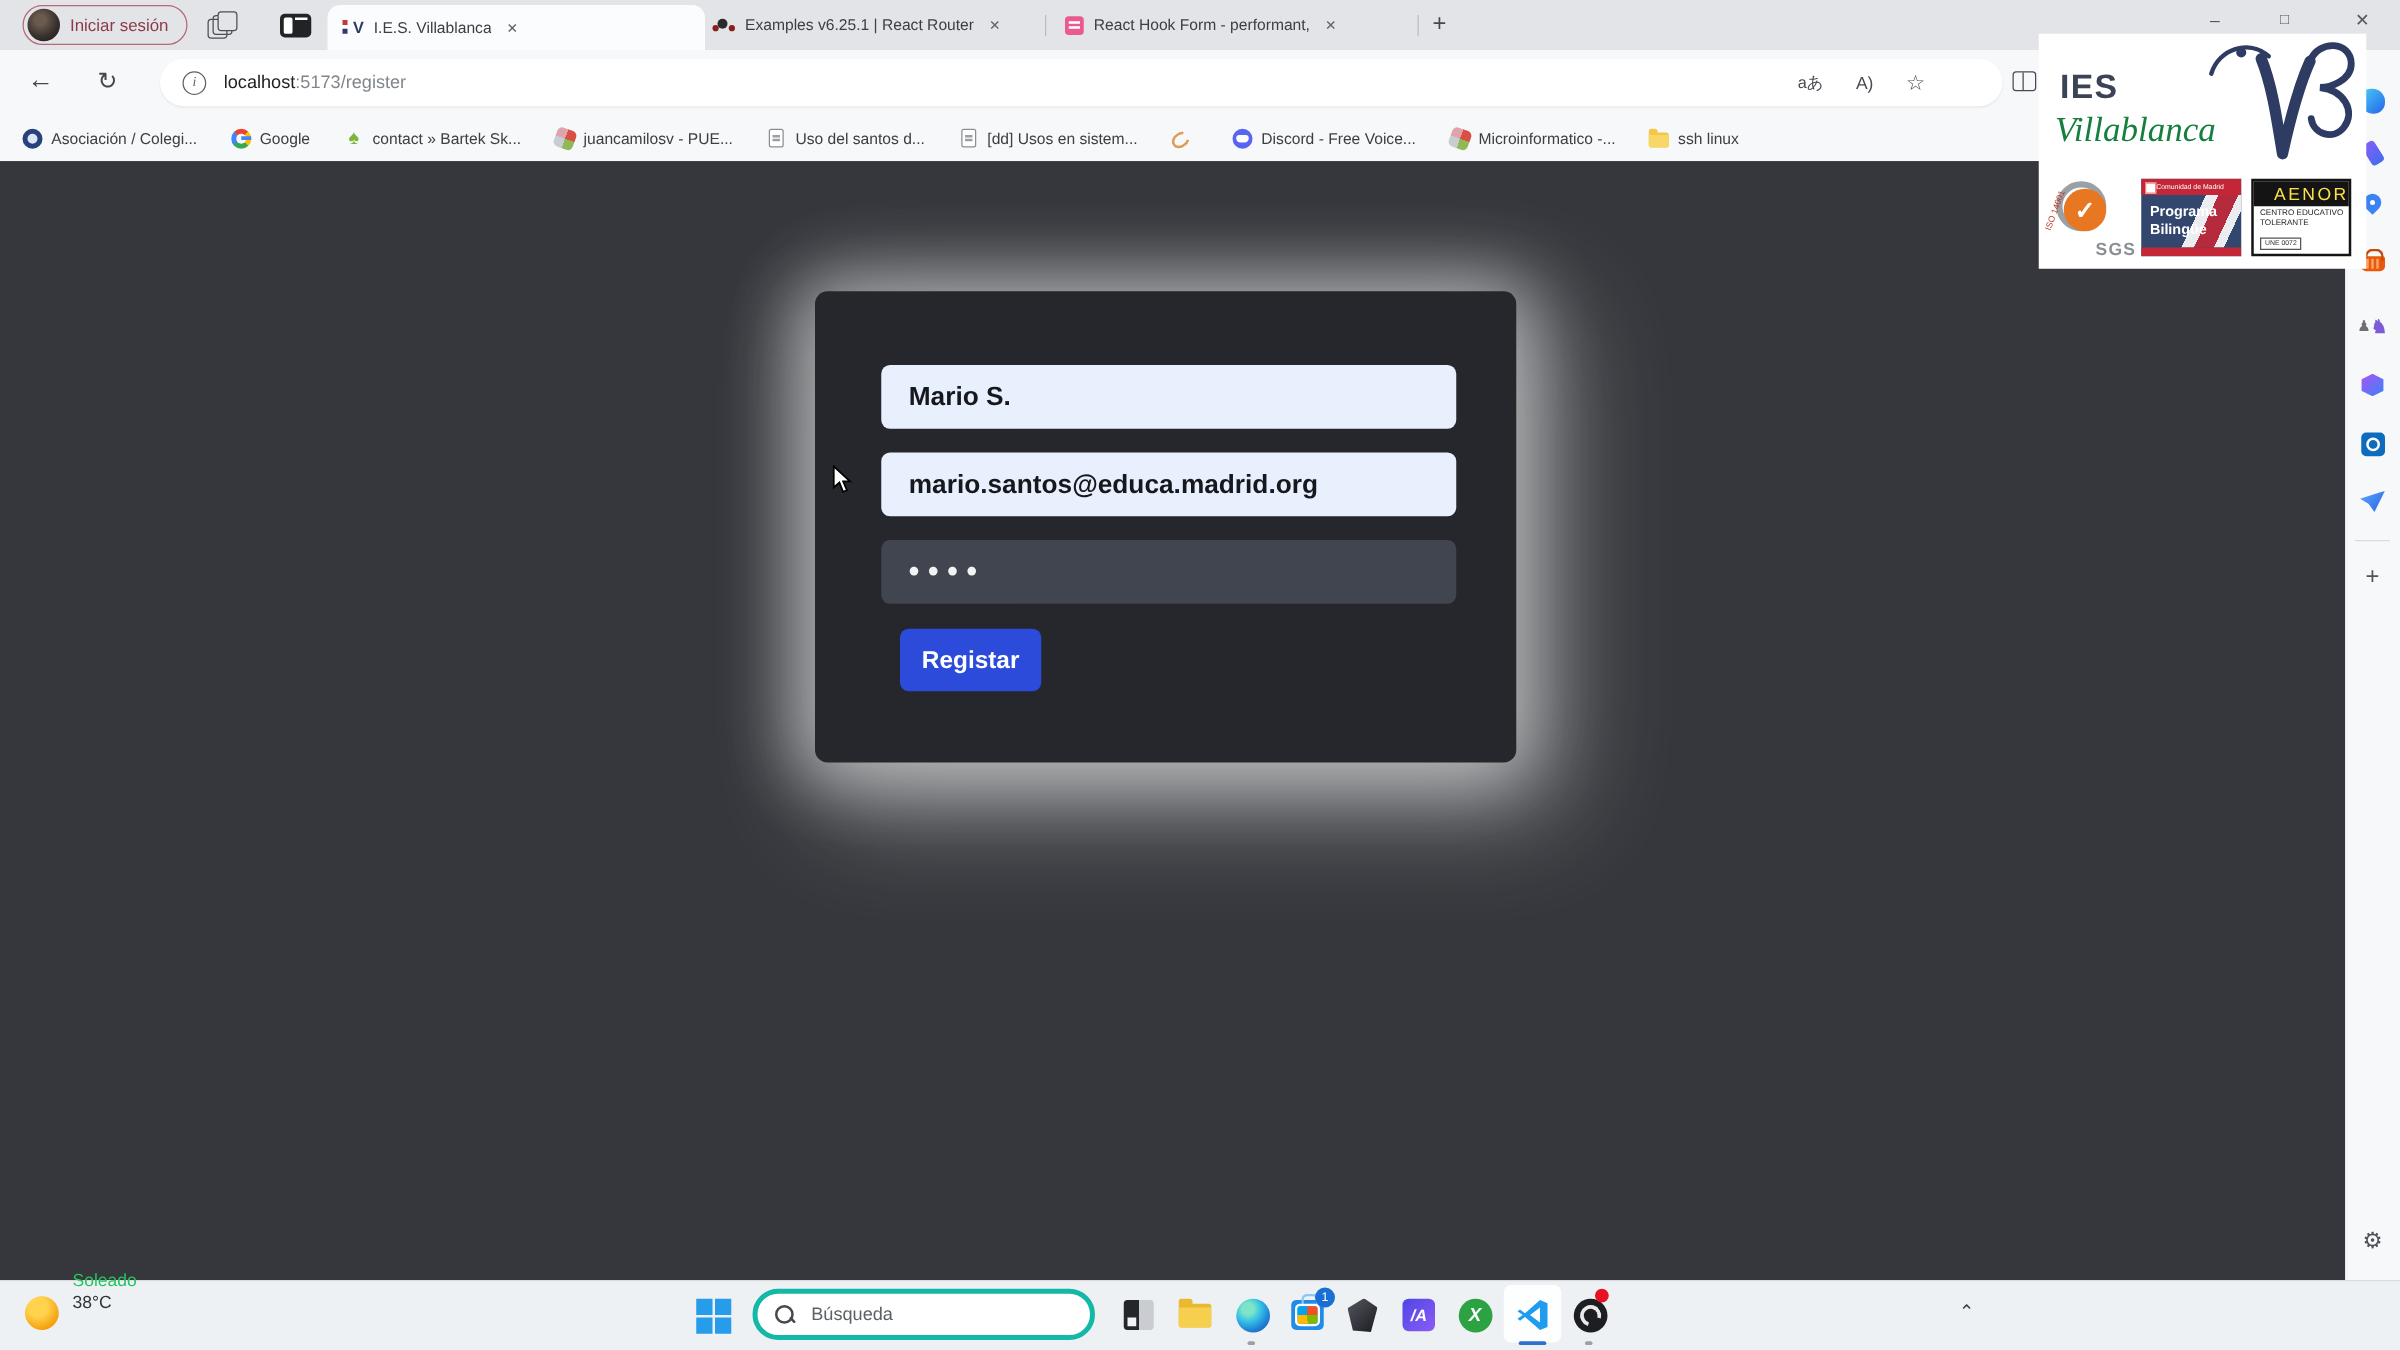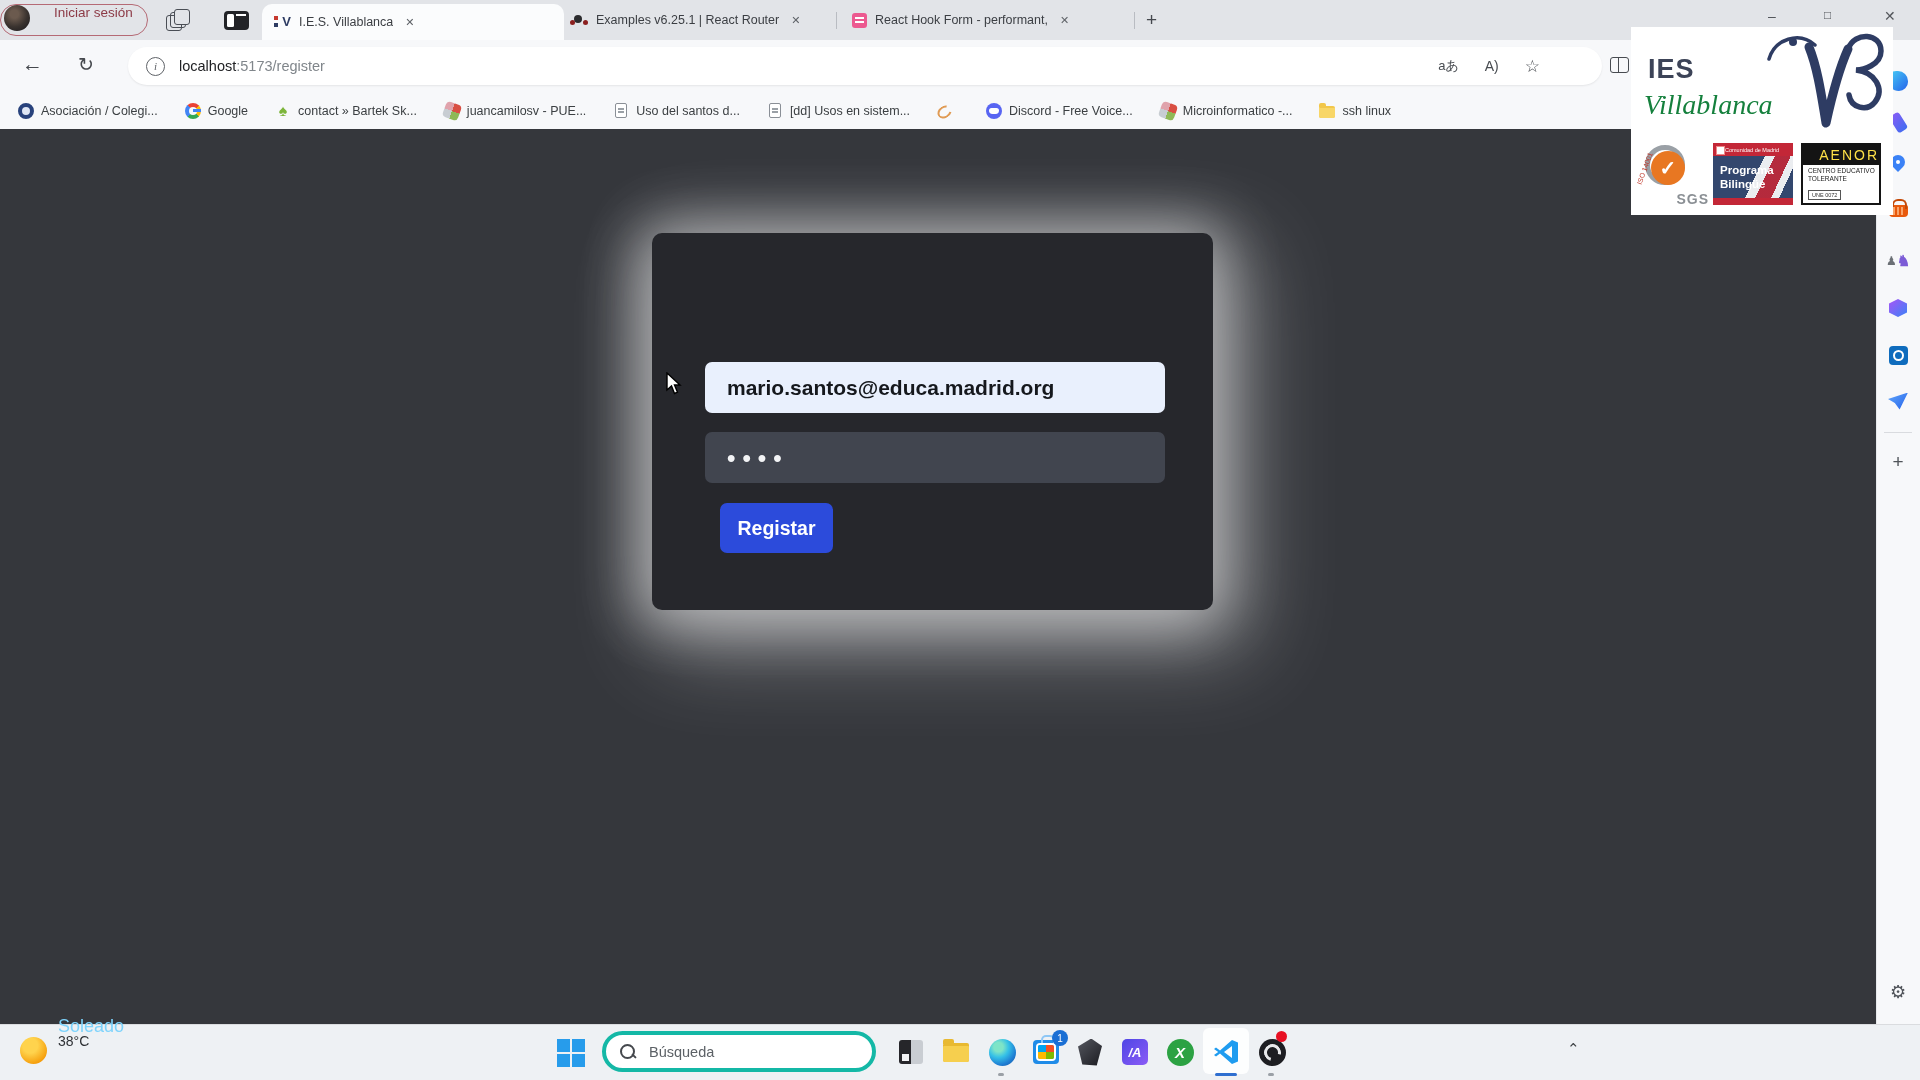--- a/index.html
+++ b/index.html
@@ -2,21 +2,21 @@
 <html><head>
 <meta charset="utf-8">
 <style>
   html,body{margin:0;padding:0;background:#202124;}
   #stage{position:relative;width:1920px;height:1080px;overflow:hidden;
          font-family:"Liberation Sans",sans-serif;background:#35373c;}
   .abs{position:absolute;}
 
   
   #tabbar{left:0;top:0;width:1920px;height:40px;background:#e2e4e8;}
-  #profile-chip{left:0;top:4px;height:30px;display:flex;align-items:flex-start;gap:24px;
+  #profile-chip{left:18px;top:4px;height:30px;display:flex;align-items:center;gap:8px;
     padding:0 14px 0 3px;border:1.5px solid #b56a75;border-radius:17px;cursor:default;}
   #avatar{width:26px;height:26px;border-radius:50%;
     background:radial-gradient(circle at 40% 35%,#6b5a4e 0 18%,#3a332f 55%,#17161a 100%);}
   #profile-chip span{color:#8c3a46;font-size:13.5px;}
   #workspaces-icon{left:166px;top:9px;width:26px;height:22px;}
   #workspaces-icon i{position:absolute;width:14px;height:14px;border:1.8px solid #4a4e55;border-radius:3px;background:transparent;}
   #workspaces-icon i:nth-child(1){left:0;top:6px;}
   #workspaces-icon i:nth-child(2){left:4px;top:3px;}
   #workspaces-icon i:nth-child(3){left:8px;top:0;background:#e2e4e8;}
   #vtabs-icon{left:224px;top:11px;width:25px;height:19px;background:#222327;border-radius:4px;}
@@ -114,21 +114,21 @@
   #inp-email{top:362px;}
   #inp-pass{top:432px;background:#41454f;color:#f2f3f5;font-size:24px;letter-spacing:7px;}
   #btn-register{left:705px;top:503px;width:113px;height:50px;border-radius:7px;background:#2c4bdb;
     display:flex;align-items:center;justify-content:center;color:#fff;font-weight:bold;font-size:19.5px;margin-left:15px;}
 
   
   #taskbar{left:0;top:1024px;width:1920px;height:56px;background:#eef1f4;border-top:1px solid #dadcdf;box-sizing:border-box;}
   #weather-icon{left:20px;top:1037px;width:27px;height:27px;border-radius:50%;
      background:radial-gradient(circle at 38% 32%,#ffd34d 0 30%,#f59e0b 75%,#ea7b12 100%);}
   #weather-temp{left:58px;top:1033px;font-size:14px;color:#2f3236;}
-  #weather-cond{left:58px;top:1016px;font-size:18px;color:#7dd3fc;}
+  #weather-cond{left:58px;top:1016px;font-size:14px;color:#22c55e;}
   #start-icon{left:557px;top:1039px;width:28px;height:28px;}
   #start-icon i{position:absolute;width:13px;height:13px;background:#279ceb;}
   #start-icon i:nth-child(2){left:15px;}#start-icon i:nth-child(3){top:15px;}#start-icon i:nth-child(4){left:15px;top:15px;}
   #task-search{left:602px;top:1031px;width:274px;height:41px;background:#fff;border:4px solid #14b8a6;border-radius:21px;
      display:flex;align-items:center;box-sizing:border-box;}
   #lens{margin-left:17px;width:11px;height:11px;border:2px solid #45484d;border-radius:50%;position:relative;flex:0 0 auto;}
   #lens::after{content:"";position:absolute;left:9px;top:9px;width:6px;height:2px;background:#45484d;transform:rotate(45deg);border-radius:1px;}
   #task-search span{margin-left:14px;font-size:14.5px;color:#5c6166;}
   .tico{top:1037px;width:30px;height:30px;display:flex;align-items:center;justify-content:center;}
   #ti-dark{left:896px;}#ti-dark i{width:24px;height:24px;border-radius:3px;background:linear-gradient(90deg,#26262a 0 52%,#c9cdd2 52% 100%);position:relative;}
@@ -295,20 +295,21 @@
         <span>Microinformatico -...</span>
       </span>
     <span class="bm">
         <i class="bi bi-folder"></i>
         <span>ssh linux</span>
       </span>
   </div>
 
   <div class="abs" id="content"></div>
   <div class="abs" id="card"></div>
+  <div class="abs inp" id="inp-name">Mario S.</div>
   <div class="abs inp" id="inp-email">mario.santos@educa.madrid.org</div>
   <div class="abs inp" id="inp-pass">••••</div>
   <div class="abs" id="btn-register">Registar</div>
 
   <div class="abs" id="rail"></div>
   <div class="abs rail-ico" id="ri-copilot">
       <i></i>
     </div>
   <div class="abs rail-ico" id="ri-phone">
       <i></i>

